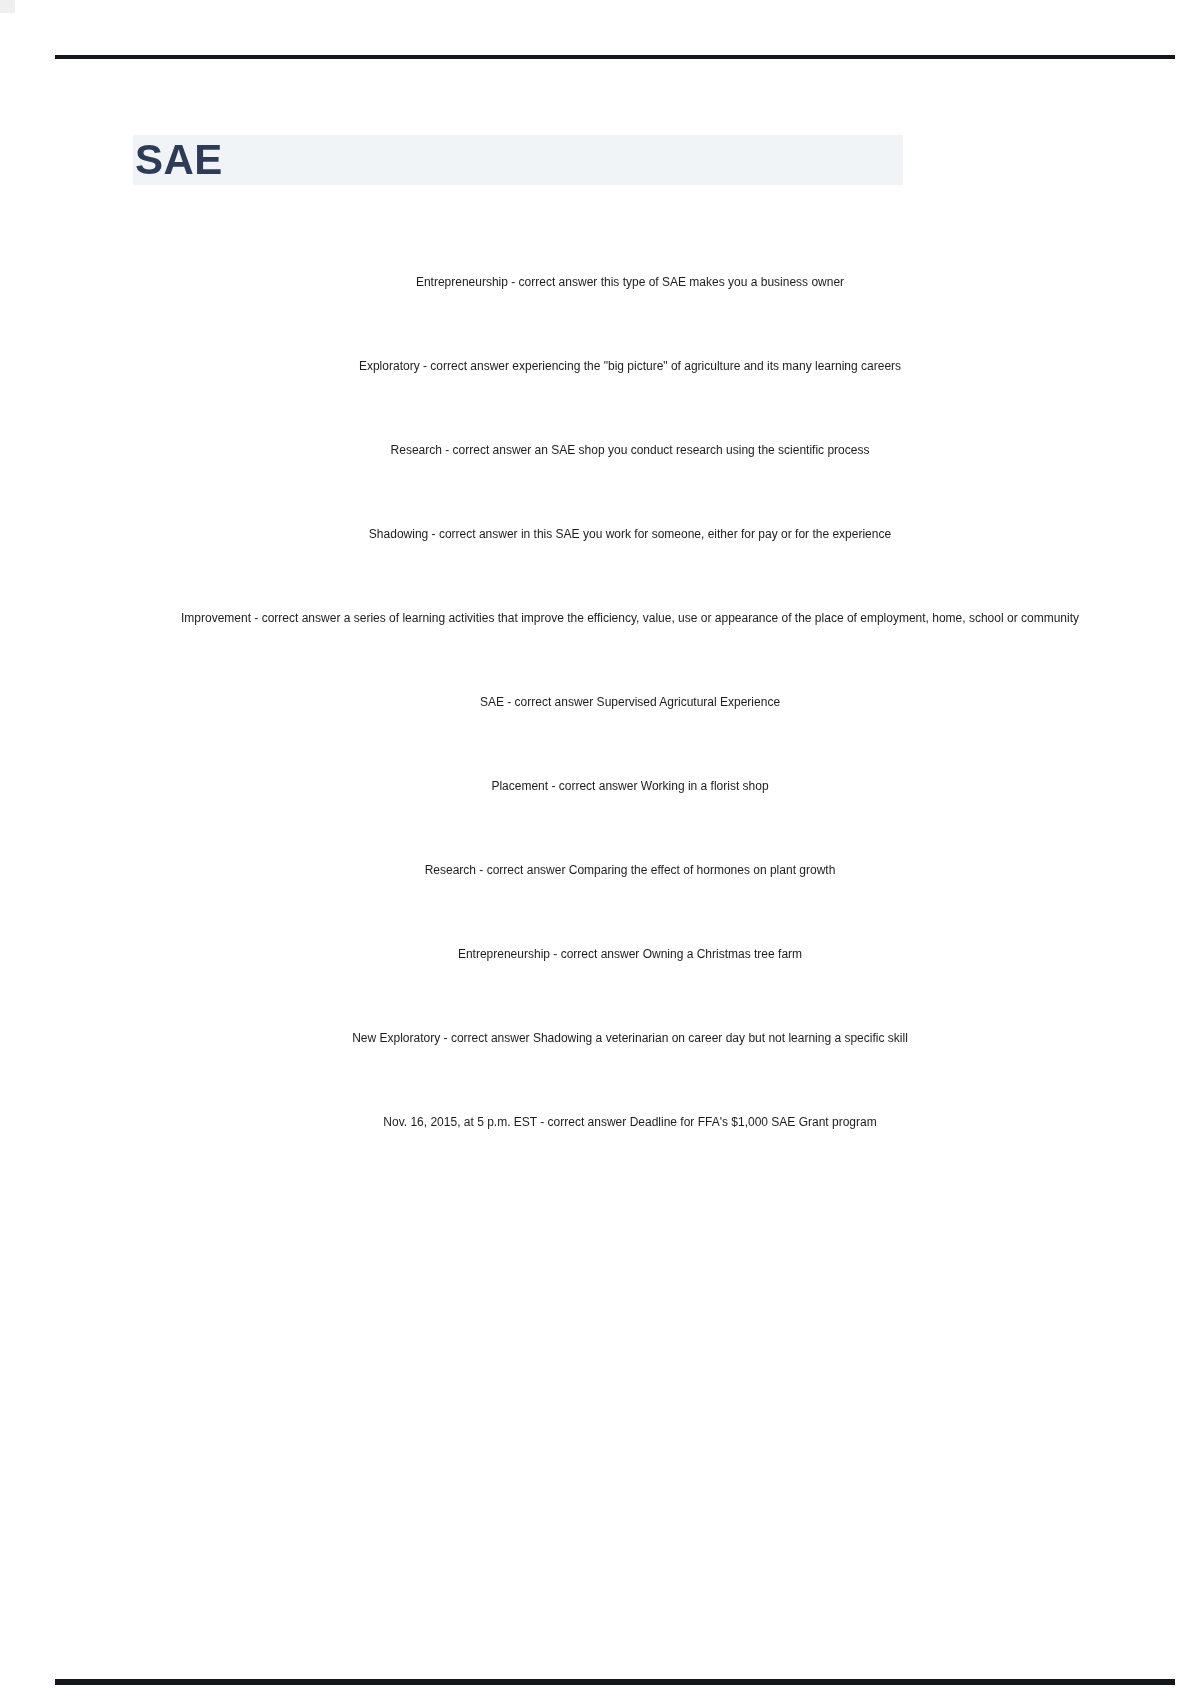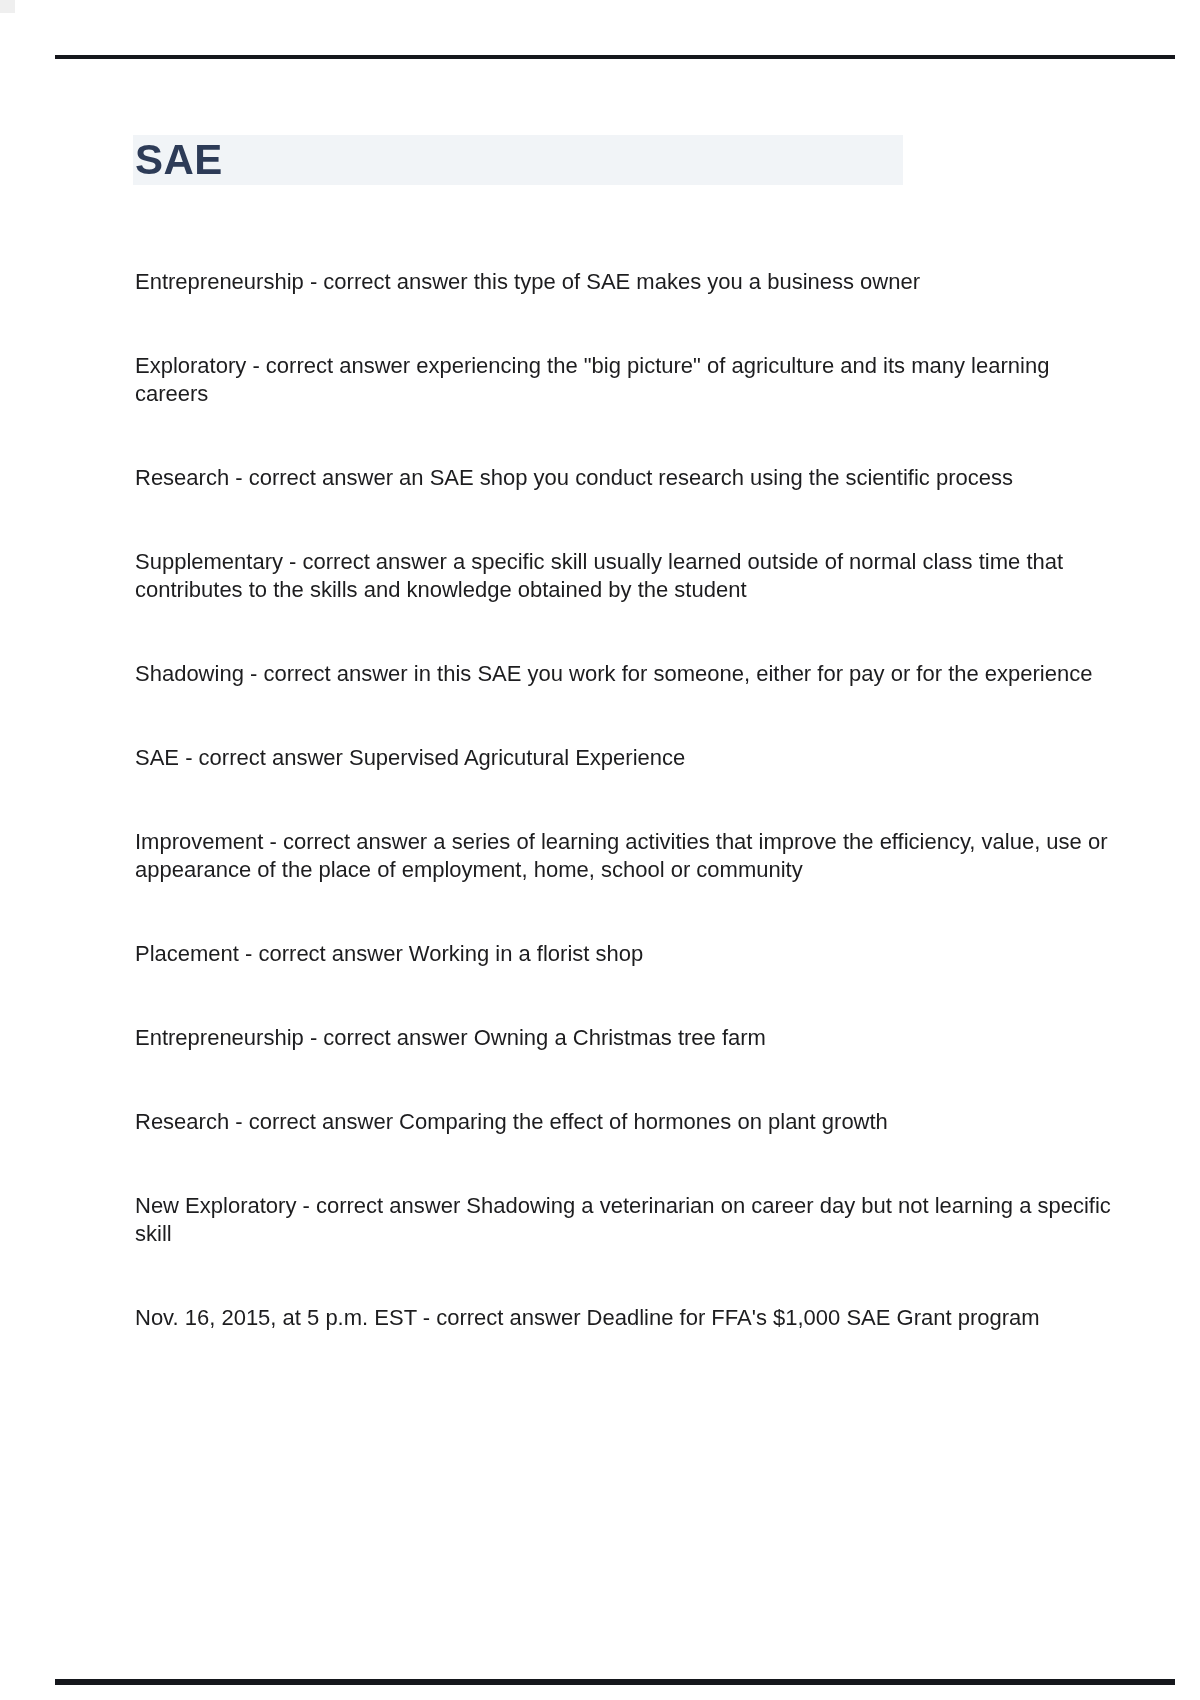--- a/index.html
+++ b/index.html
@@ -58,23 +58,24 @@
     line-height: 1;
   }
   .entries {
     position: absolute;
     left: 135px;
     top: 268px;
     width: 990px;
   }
   .entry {
     margin: 0 0 56px 0;
-    font-size: 22px;
+    font-size: 12px;
     line-height: 28px;
     color: var(--body-text, #1d1d1f);
+    text-align: center;
   }
   .entry:last-child {
     margin-bottom: 0;
   }
 </style>
 </head>
 <body>
 
 <div class="page">
 
@@ -83,26 +84,25 @@
   <div class="rule-top"></div>
 
   <div class="title-band">
     <h1>SAE</h1>
   </div>
 
   <div class="entries">
     <p class="entry">Entrepreneurship - correct answer this type of SAE makes you a business owner</p>
     <p class="entry">Exploratory - correct answer experiencing the "big picture" of agriculture and its many learning careers</p>
     <p class="entry">Research - correct answer an SAE shop you conduct research using the scientific process</p>
-    <p class="entry">Supplementary - correct answer a specific skill usually learned outside of normal class time that contributes to the skills and knowledge obtained by the student</p>
     <p class="entry">Shadowing - correct answer in this SAE you work for someone, either for pay or for the experience</p>
+    <p class="entry">Improvement - correct answer a series of learning activities that improve the efficiency, value, use or appearance of the place of employment, home, school or community</p>
     <p class="entry">SAE - correct answer Supervised Agricutural Experience</p>
-    <p class="entry">Improvement - correct answer a series of learning activities that improve the efficiency, value, use or appearance of the place of employment, home, school or community</p>
     <p class="entry">Placement - correct answer Working in a florist shop</p>
+    <p class="entry">Research - correct answer Comparing the effect of hormones on plant growth</p>
     <p class="entry">Entrepreneurship - correct answer Owning a Christmas tree farm</p>
-    <p class="entry">Research - correct answer Comparing the effect of hormones on plant growth</p>
     <p class="entry">New Exploratory - correct answer Shadowing a veterinarian on career day but not learning a specific skill</p>
     <p class="entry">Nov. 16, 2015, at 5 p.m. EST - correct answer Deadline for FFA's $1,000 SAE Grant program</p>
   </div>
 
   <div class="rule-bottom"></div>
 
 </div>
 
 </body></html>

